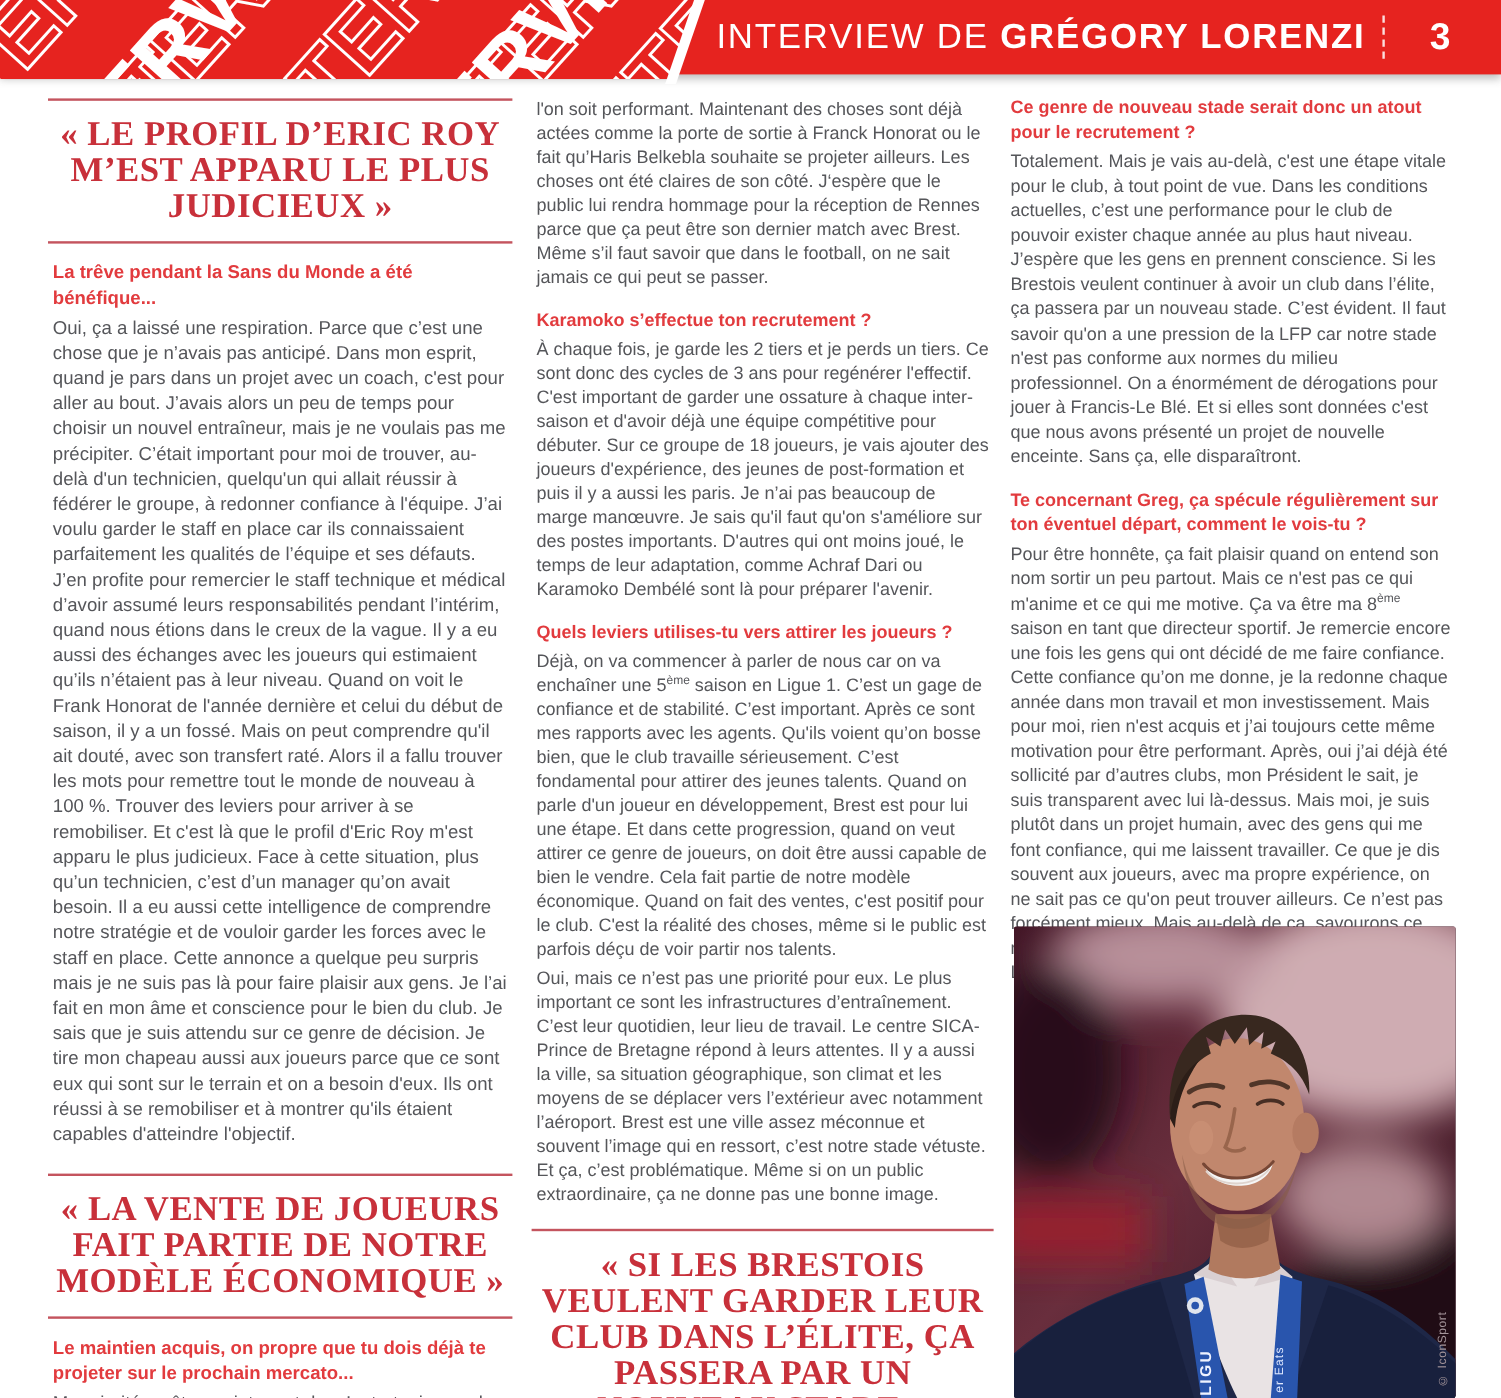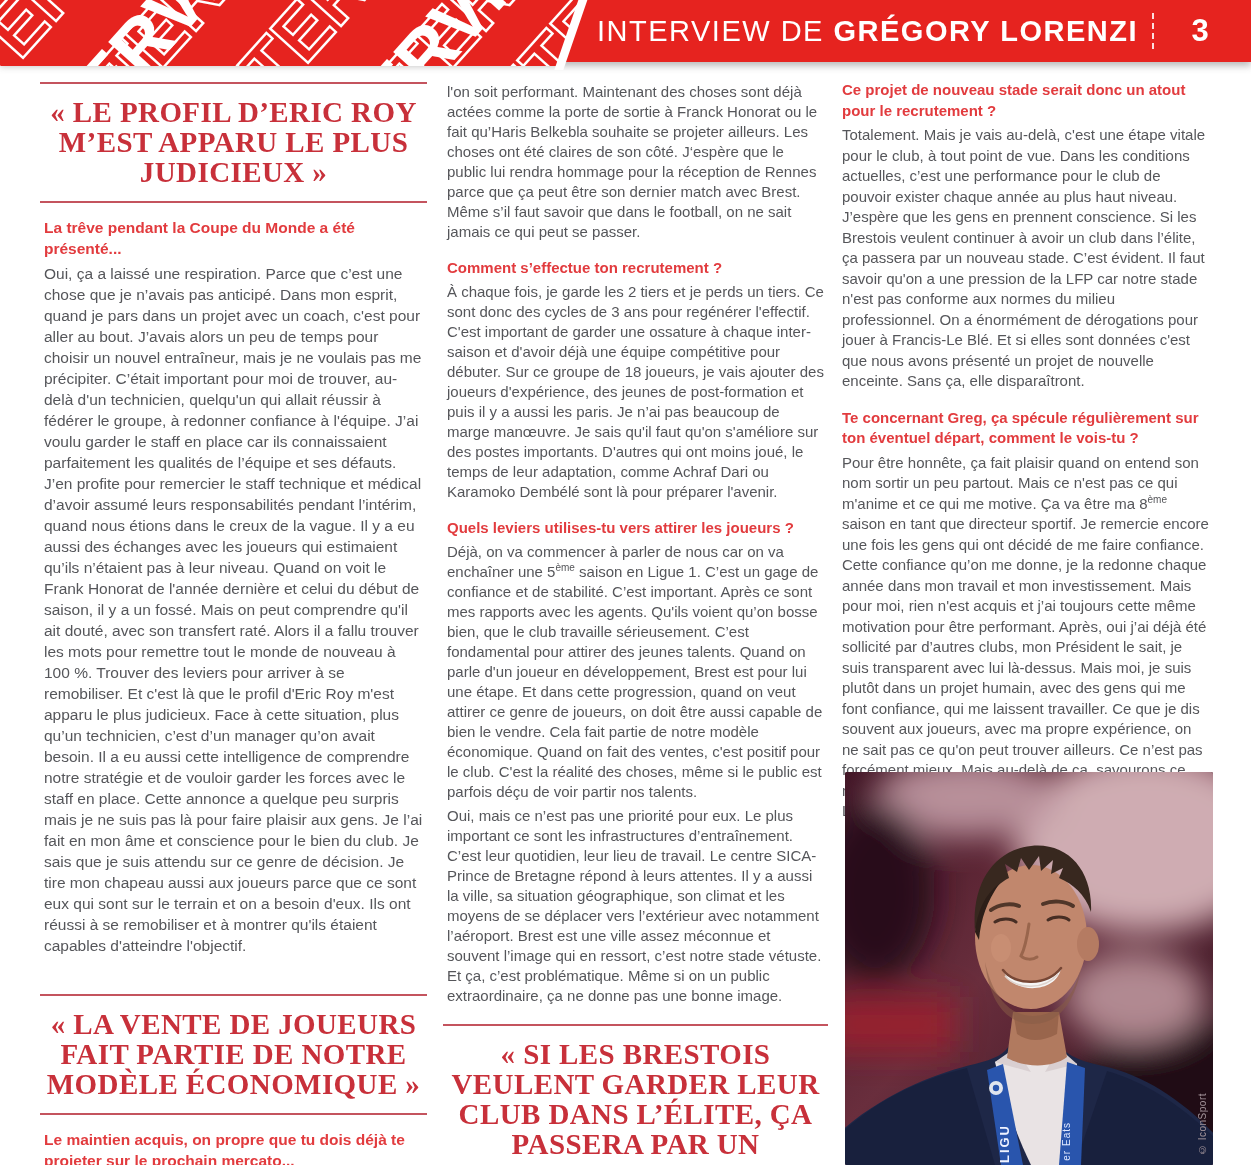--- a/index.html
+++ b/index.html
@@ -44,21 +44,21 @@
   .question{color:#e23b3e;font-weight:700;margin-top:16px;margin-bottom:0;}
   .question.first{margin-top:0;}
   .col-1 .question{margin-top:14px;}
   .pullquote{
     border-top:2px solid #c4545e;border-bottom:2px solid #c4545e;
     padding:13px 2px 14px 2px;text-align:center;
     color:#c8303a;font-family:"Liberation Serif",serif;font-weight:700;
     font-size:29px;line-height:30px;letter-spacing:.4px;
   }
   .pullquote.qtop{margin-bottom:14px;}
-  .pullquote.qmid{margin-top:38px;margin-bottom:12px;}
+  .pullquote.qmid{margin-top:22px;margin-bottom:12px;}
   .pullquote.qbottom{margin-top:18px;}
   sup{font-size:10px;line-height:0;}
   
   .endmark{display:inline-block;vertical-align:-2px;margin-left:4px;}
   
   .photo{
     position:absolute;left:845px;top:772px;width:368px;height:393px;
     overflow:hidden;background:#3a1422;border-radius:2px;
   }
   .photo svg{display:block;}
@@ -103,39 +103,39 @@
     <div class="masthead-slash"></div>
     <div class="masthead-title">
       <span class="light">INTERVIEW DE </span><span class="heavy">GRÉGORY LORENZI</span>
     </div>
     <div class="masthead-divider"></div>
     <div class="masthead-pagenum">3</div>
   </div>
 
   <div class="col col-1">
     <div class="pullquote qtop">« LE PROFIL D’ERIC ROY M’EST APPARU LE PLUS JUDICIEUX »</div>
-    <p class="question">La trêve pendant la Coupe du Monde a été présenté...</p>
+    <p class="question">La trêve pendant la Sans du Monde a été bénéfique...</p>
     <p class="answer">Oui, ça a laissé une respiration. Parce que c’est une chose que je n’avais pas anticipé. Dans mon esprit, quand je pars dans un projet avec un coach, c'est pour aller au bout. J’avais alors un peu de temps pour choisir un nouvel entraîneur, mais je ne voulais pas me précipiter. C’était important pour moi de trouver, au-delà d'un technicien, quelqu'un qui allait réussir à fédérer le groupe, à redonner confiance à l'équipe. J’ai voulu garder le staff en place car ils connaissaient parfaitement les qualités de l’équipe et ses défauts. J’en profite pour remercier le staff technique et médical d’avoir assumé leurs responsabilités pendant l’intérim, quand nous étions dans le creux de la vague. Il y a eu aussi des échanges avec les joueurs qui estimaient qu’ils n’étaient pas à leur niveau. Quand on voit le Frank Honorat de l'année dernière et celui du début de saison, il y a un fossé. Mais on peut comprendre qu'il ait douté, avec son transfert raté. Alors il a fallu trouver les mots pour remettre tout le monde de nouveau à 100 %. Trouver des leviers pour arriver à se remobiliser. Et c'est là que le profil d'Eric Roy m'est apparu le plus judicieux. Face à cette situation, plus qu’un technicien, c’est d’un manager qu’on avait besoin. Il a eu aussi cette intelligence de comprendre notre stratégie et de vouloir garder les forces avec le staff en place. Cette annonce a quelque peu surpris mais je ne suis pas là pour faire plaisir aux gens. Je l’ai fait en mon âme et conscience pour le bien du club. Je sais que je suis attendu sur ce genre de décision. Je tire mon chapeau aussi aux joueurs parce que ce sont eux qui sont sur le terrain et on a besoin d'eux. Ils ont réussi à se remobiliser et à montrer qu'ils étaient capables d'atteindre l'objectif.</p>
     <div class="pullquote qmid">« LA VENTE DE JOUEURS FAIT PARTIE DE NOTRE MODÈLE ÉCONOMIQUE »</div>
     <p class="question">Le maintien acquis, on propre que tu dois déjà te projeter sur le prochain mercato...</p>
     <p class="answer">Ma priorité va être maintenant de m’entretenir avec le coach. Pour les joueurs, à chaque fois je le fais en collaboration avec mon staff. Je ne fais jamais les choses seul de mon côté, à tort ou à raison. Mais encore une fois, j’estime que le travail doit être collectif. Et la réussite d'un club, ce n'est pas un homme, c'est un ensemble de personnes pour que</p>
   </div>
 
   <div class="col col-2">
     <p class="answer">l'on soit performant. Maintenant des choses sont déjà actées comme la porte de sortie à Franck Honorat ou le fait qu’Haris Belkebla souhaite se projeter ailleurs. Les choses ont été claires de son côté. J‘espère que le public lui rendra hommage pour la réception de Rennes parce que ça peut être son dernier match avec Brest. Même s’il faut savoir que dans le football, on ne sait jamais ce qui peut se passer.</p>
-    <p class="question">Comment s’effectue ton recrutement ?</p>
+    <p class="question">Karamoko s’effectue ton recrutement ?</p>
     <p class="answer">À chaque fois, je garde les 2 tiers et je perds un tiers. Ce sont donc des cycles de 3 ans pour regénérer l'effectif. C'est important de garder une ossature à chaque inter-saison et d'avoir déjà une équipe compétitive pour débuter. Sur ce groupe de 18 joueurs, je vais ajouter des joueurs d'expérience, des jeunes de post-formation et puis il y a aussi les paris. Je n’ai pas beaucoup de marge manœuvre. Je sais qu'il faut qu'on s'améliore sur des postes importants. D'autres qui ont moins joué, le temps de leur adaptation, comme Achraf Dari ou Karamoko Dembélé sont là pour préparer l'avenir.</p>
     <p class="question">Quels leviers utilises-tu vers attirer les joueurs ?</p>
     <p class="answer"><span>Déjà, on va commencer à parler de nous car on va enchaîner une 5</span><sup>ème</sup><span> saison en Ligue 1. C’est un gage de confiance et de stabilité. C’est important. Après ce sont mes rapports avec les agents. Qu'ils voient qu’on bosse bien, que le club travaille sérieusement. C’est fondamental pour attirer des jeunes talents. Quand on parle d'un joueur en développement, Brest est pour lui une étape. Et dans cette progression, quand on veut attirer ce genre de joueurs, on doit être aussi capable de bien le vendre. Cela fait partie de notre modèle économique. Quand on fait des ventes, c'est positif pour le club. C'est la réalité des choses, même si le public est parfois déçu de voir partir nos talents.</span></p>
     <p class="answer">Oui, mais ce n’est pas une priorité pour eux. Le plus important ce sont les infrastructures d’entraînement. C’est leur quotidien, leur lieu de travail. Le centre SICA-Prince de Bretagne répond à leurs attentes. Il y a aussi la ville, sa situation géographique, son climat et les moyens de se déplacer vers l’extérieur avec notamment l’aéroport. Brest est une ville assez méconnue et souvent l’image qui en ressort, c’est notre stade vétuste. Et ça, c’est problématique. Même si on un public extraordinaire, ça ne donne pas une bonne image.</p>
     <div class="pullquote qbottom">« SI LES BRESTOIS VEULENT GARDER LEUR CLUB DANS L’ÉLITE, ÇA PASSERA PAR UN NOUVEAU STADE »</div>
   </div>
 
   <div class="col col-3">
-    <p class="question first">Ce projet de nouveau stade serait donc un atout pour le recrutement ?</p>
+    <p class="question first">Ce genre de nouveau stade serait donc un atout pour le recrutement ?</p>
     <p class="answer">Totalement. Mais je vais au-delà, c'est une étape vitale pour le club, à tout point de vue. Dans les conditions actuelles, c’est une performance pour le club de pouvoir exister chaque année au plus haut niveau. J’espère que les gens en prennent conscience. Si les Brestois veulent continuer à avoir un club dans l’élite, ça passera par un nouveau stade. C’est évident. Il faut savoir qu'on a une pression de la LFP car notre stade n'est pas conforme aux normes du milieu professionnel. On a énormément de dérogations pour jouer à Francis-Le Blé. Et si elles sont données c'est que nous avons présenté un projet de nouvelle enceinte. Sans ça, elle disparaîtront.</p>
     <p class="question">Te concernant Greg, ça spécule régulièrement sur ton éventuel départ, comment le vois-tu ?</p>
     <p class="answer"><span>Pour être honnête, ça fait plaisir quand on entend son nom sortir un peu partout. Mais ce n'est pas ce qui m'anime et ce qui me motive. Ça va être ma 8</span><sup>ème</sup><span> saison en tant que directeur sportif. Je remercie encore une fois les gens qui ont décidé de me faire confiance. Cette confiance qu’on me donne, je la redonne chaque année dans mon travail et mon investissement. Mais pour moi, rien n'est acquis et j’ai toujours cette même motivation pour être performant. Après, oui j’ai déjà été sollicité par d’autres clubs, mon Président le sait, je suis transparent avec lui là-dessus. Mais moi, je suis plutôt dans un projet humain, avec des gens qui me font confiance, qui me laissent travailler. Ce que je dis souvent aux joueurs, avec ma propre expérience, on ne sait pas ce qu'on peut trouver ailleurs. Ce n’est pas forcément mieux. Mais au-delà de ça, savourons ce maintien et profitons de la fête organisée ce samedi à Le Blé.</span><svg class="endmark" width="18" height="13" viewBox="0 0 18 13">
           <g stroke="#cf3038" stroke-width="1.8" fill="none" stroke-linecap="round">
             <path d="M1.5 1.5 C 6 8.5, 11 8.5, 16.5 11.5"></path>
             <path d="M16.5 1.5 C 12 8.5, 7 8.5, 1.5 11.5"></path>
             <path d="M3.5 10 L 1 12.5"></path>
             <path d="M14.5 10 L 17 12.5"></path>
           </g>
         </svg></p>

